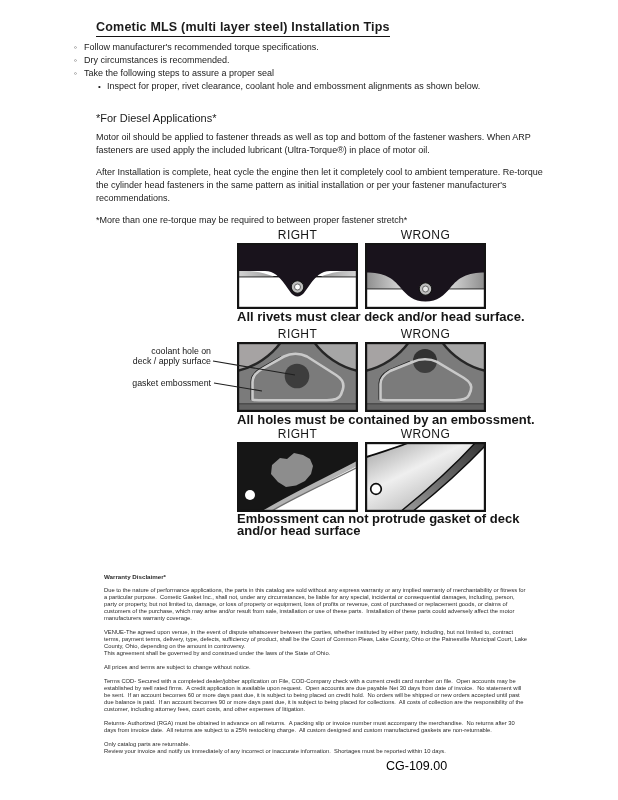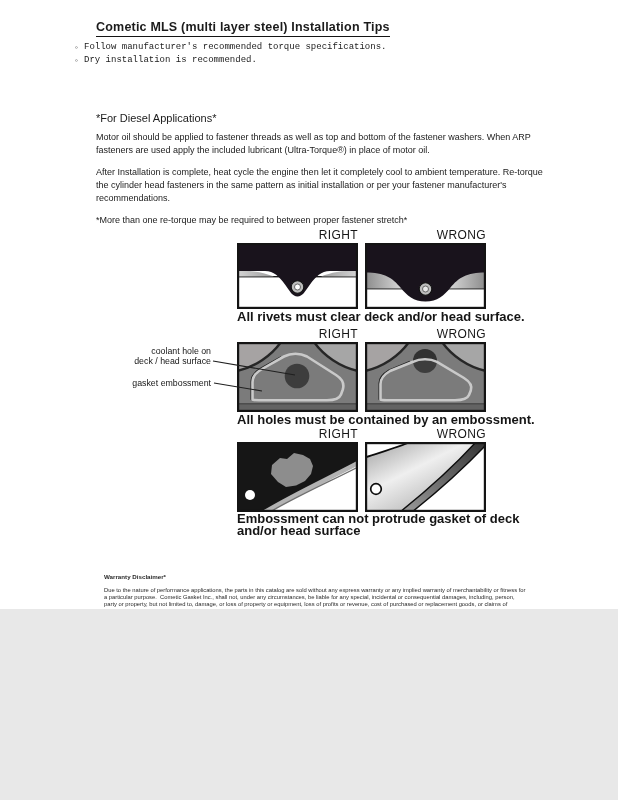--- a/index.html
+++ b/index.html
@@ -1,38 +1,38 @@
 <!DOCTYPE html>
 <html><head>
 <meta charset="utf-8">
 <style>
   html,body{margin:0;padding:0;background:#e8e8e8;}
   #page{
-    position:relative;width:618px;height:609px;background:#ffffff;
+    position:relative;width:618px;height:800px;background:#ffffff;
     font-family:"Liberation Sans","DejaVu Sans",sans-serif;color:#1b1b1b;
     overflow:hidden;
   }
   
   .title{
     position:absolute;left:96px;top:20px;font-size:12.5px;font-weight:bold;
     letter-spacing:0.2px;border-bottom:1.6px solid #141414;padding-bottom:2px;
     white-space:nowrap;
   }
   .bullets{position:absolute;left:74px;top:41px;font-size:9px;line-height:13px;width:480px;}
-  .bullets .row{white-space:nowrap;font-family:Liberation Mono, monospace;}
+  .bullets .row{white-space:nowrap;}
   .bullets .m{display:inline-block;width:10px;font-size:8px;vertical-align:top;}
   .bullets .sub{padding-left:24px;}
   .bullets .sub .m{width:9px;}
   
   .diesel{position:absolute;left:96px;top:112px;width:448px;}
   .diesel h2{font-size:11px;font-weight:normal;margin:0 0 7px 0;}
   .diesel p{font-size:9px;line-height:13px;margin:0 0 9px 0;}
   
   .dg-label{
-    position:absolute;width:121px;text-align:right;font-size:12px;
+    position:absolute;width:121px;text-align:center;font-size:12px;
     letter-spacing:0.4px;color:#161616;
   }
   .panel{position:absolute;width:121px;}
   .caption{
     position:absolute;left:237px;font-size:13px;font-weight:bold;
     line-height:11.5px;white-space:pre-line;color:#151515;
   }
   .anno{
     position:absolute;left:96px;width:115px;text-align:right;
     font-size:8.8px;line-height:9.8px;white-space:pre-line;color:#161616;
@@ -47,21 +47,23 @@
 </style>
 </head>
 <body>
 
 <div id="page">
 
   <div class="title">Cometic MLS (multi layer steel) Installation Tips</div>
 
   <div class="bullets">
     <div class="row"><span class="m">◦</span><span>Follow manufacturer's recommended torque specifications.</span></div>
-    <div class="row"><span class="m">◦</span><span>Dry installation is recommended.</span></div>
+    <div class="row"><span class="m">◦</span><span>Dry circumstances is recommended.</span></div>
+    <div class="row"><span class="m">◦</span><span>Take the following steps to assure a proper seal</span></div>
+    <div class="row sub"><span class="m">•</span><span>Inspect for proper, rivet clearance, coolant hole and embossment alignments as shown below.</span></div>
   </div>
 
   <div class="diesel">
     <h2>*For Diesel Applications*</h2>
     <p>Motor oil should be applied to fastener threads as well as top and bottom of the fastener washers. When ARP fasteners are used apply the included lubricant (Ultra-Torque®) in place of motor oil.</p>
     <p>After Installation is complete, heat cycle the engine then let it completely cool to ambient temperature. Re-torque the cylinder head fasteners in the same pattern as initial installation or per your fastener manufacturer's recommendations.</p>
     <p>*More than one re-torque may be required to between proper fastener stretch*</p>
   </div>
 
   <div class="dg-label" style="left:237px;top:228px">RIGHT</div>
@@ -112,21 +114,21 @@
       <rect x="1.1" y="1.1" width="118.8" height="63.8" fill="none" stroke="#141414" stroke-width="2.2"></rect>
     </svg>
   </div>
 
   <div class="caption" style="top:311px">All rivets must clear deck and/or head surface.</div>
 
   <div class="dg-label" style="left:237px;top:327px">RIGHT</div>
   <div class="dg-label" style="left:365px;top:327px">WRONG</div>
 
   <div class="anno" style="top:347px">coolant hole on
-deck / head surface</div>
+deck / apply surface</div>
   <div class="anno" style="top:379px">gasket embossment</div>
 
   <div class="panel" style="left:237px;top:342px">
     <svg width="121" height="70" viewBox="0 0 121 70">
       <rect x="0" y="0" width="121" height="70" fill="#7b7b7b"></rect>
       <path d="M0,0 H44 C34,14 18,25 0,29 Z" fill="#a6a3a3"></path>
       <path d="M121,0 H77 C87,14 103,25 121,29 Z" fill="#a6a6a6"></path>
       <path d="M44,0 C34,14 18,25 0,29" stroke="#262626" stroke-width="2.4" fill="none"></path>
       <path d="M77,0 C87,14 103,25 121,29" stroke="#262626" stroke-width="2.4" fill="none"></path>
       <rect x="0" y="62" width="121" height="8" fill="#636363"></rect>

